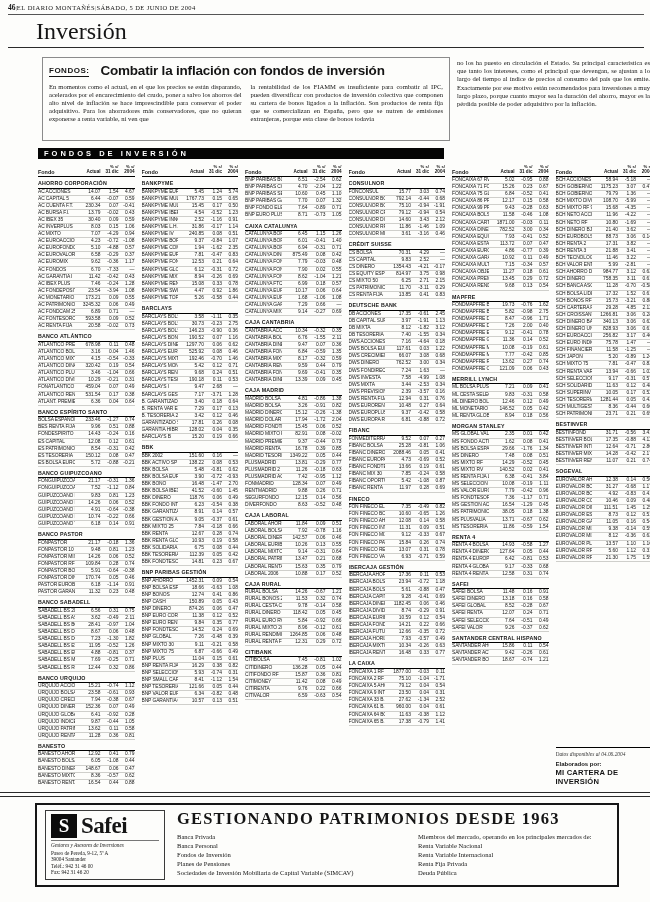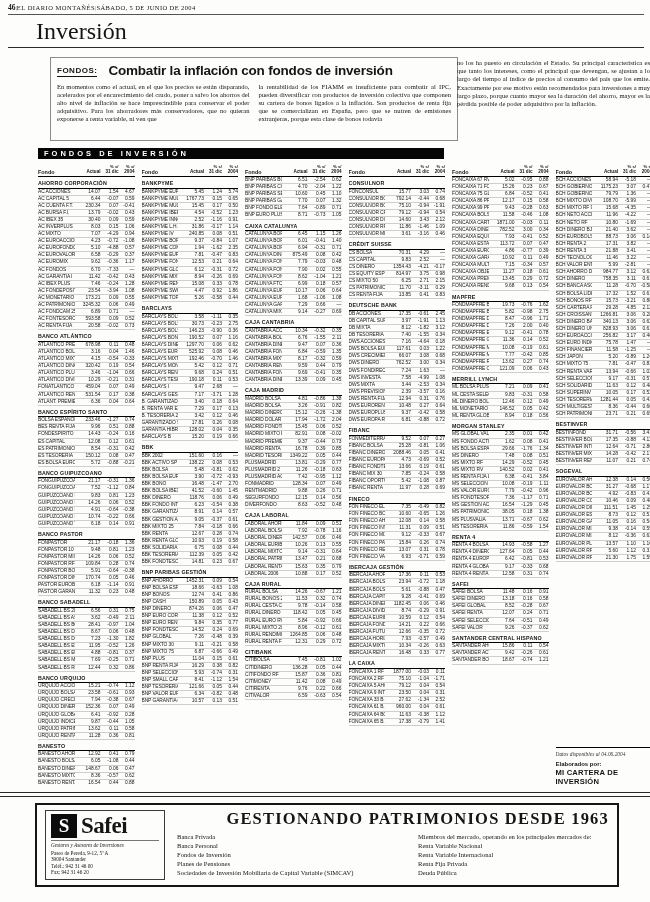--- a/index.html
+++ b/index.html
@@ -12,21 +12,21 @@
   .folio .num{font-weight:bold;font-size:7.5px;}
   .folio .sep{color:#777;}
   .folio .mast{font-variant:small-caps;letter-spacing:.5px;}
   .folio .date{letter-spacing:.4px;}
 
   .section-title{margin:3px 0 0 28px;font-size:24px;line-height:26px;font-family:"Liberation Serif",serif;}
   .section-rule{width:636px;border-bottom:1.5px solid #2a2a2a;margin-top:3px;}
 
   
   .article-zone{position:relative;margin:9px 0 0 30px;width:612px;height:86px;}
-  .article-box{position:absolute;left:12px;top:0;width:408px;height:84px;border:1px solid #8b8b8b;
+  .article-box{position:absolute;left:4px;top:0;width:408px;height:84px;border:1px solid #8b8b8b;
                box-sizing:border-box;padding:3px 6px 2px;}
   .kicker{display:inline-block;font-family:"Liberation Sans",sans-serif;font-weight:bold;font-size:8px;
           letter-spacing:.5px;border-bottom:1px solid #111;padding-bottom:1px;vertical-align:2px;}
   .headline{display:inline;font-family:"Liberation Sans",sans-serif;font-weight:bold;font-size:13.5px;
             margin-left:7px;letter-spacing:-.2px;}
   .art-cols{display:flex;gap:9px;margin-top:4px;}
   .art-col{flex:1;font-size:6.6px;line-height:8.1px;text-align:justify;}
   .article-right{position:absolute;left:419px;top:2px;width:193px;font-size:6.6px;line-height:8.2px;text-align:justify;}
 
   
@@ -57,21 +57,21 @@
   .ad-box{margin:6px 0 0 27px;width:584px;height:84px;border:2px solid #161616;box-sizing:border-box;
           display:flex;gap:12px;padding:5px 8px;}
   .ad-logo{width:120px;flex:0 0 auto;border:1px solid #3a3a3a;box-sizing:border-box;padding:3px 5px;}
   .logo-row{display:flex;align-items:center;gap:4px;}
   .logo-s{width:26px;height:24px;background:#0c0c0c;color:#fff;display:flex;align-items:center;justify-content:center;
           font:bold 19px/24px "Liberation Serif",serif;}
   .logo-word{font:bold 23px/24px "Liberation Serif",serif;letter-spacing:-.5px;}
   .ad-tag{font:italic 5.2px/6.5px "Liberation Serif",serif;margin-top:2px;border-top:1px solid #777;padding-top:1px;}
   .ad-addr{font:5.2px/6.6px "Liberation Serif",serif;margin-top:1px;}
   .ad-main{flex:1;min-width:0;}
-  .ad-head{font:bold 16.5px/18px "Liberation Serif",serif;letter-spacing:1.2px;text-align:right;white-space:nowrap;}
+  .ad-head{font:bold 16.5px/18px "Liberation Serif",serif;letter-spacing:1.2px;text-align:left;white-space:nowrap;}
   .ad-lists{display:flex;gap:26px;margin-top:4px;}
   .ad-list{font:6.6px/9px "Liberation Serif",serif;}
   .ad-list.left{width:215px;flex:0 0 auto;}
   .ad-list.right{flex:1;min-width:0;}
   .ad-li{white-space:nowrap;overflow:hidden;}
 </style>
 </head>
 <body>
 
 <div class="sheet">

